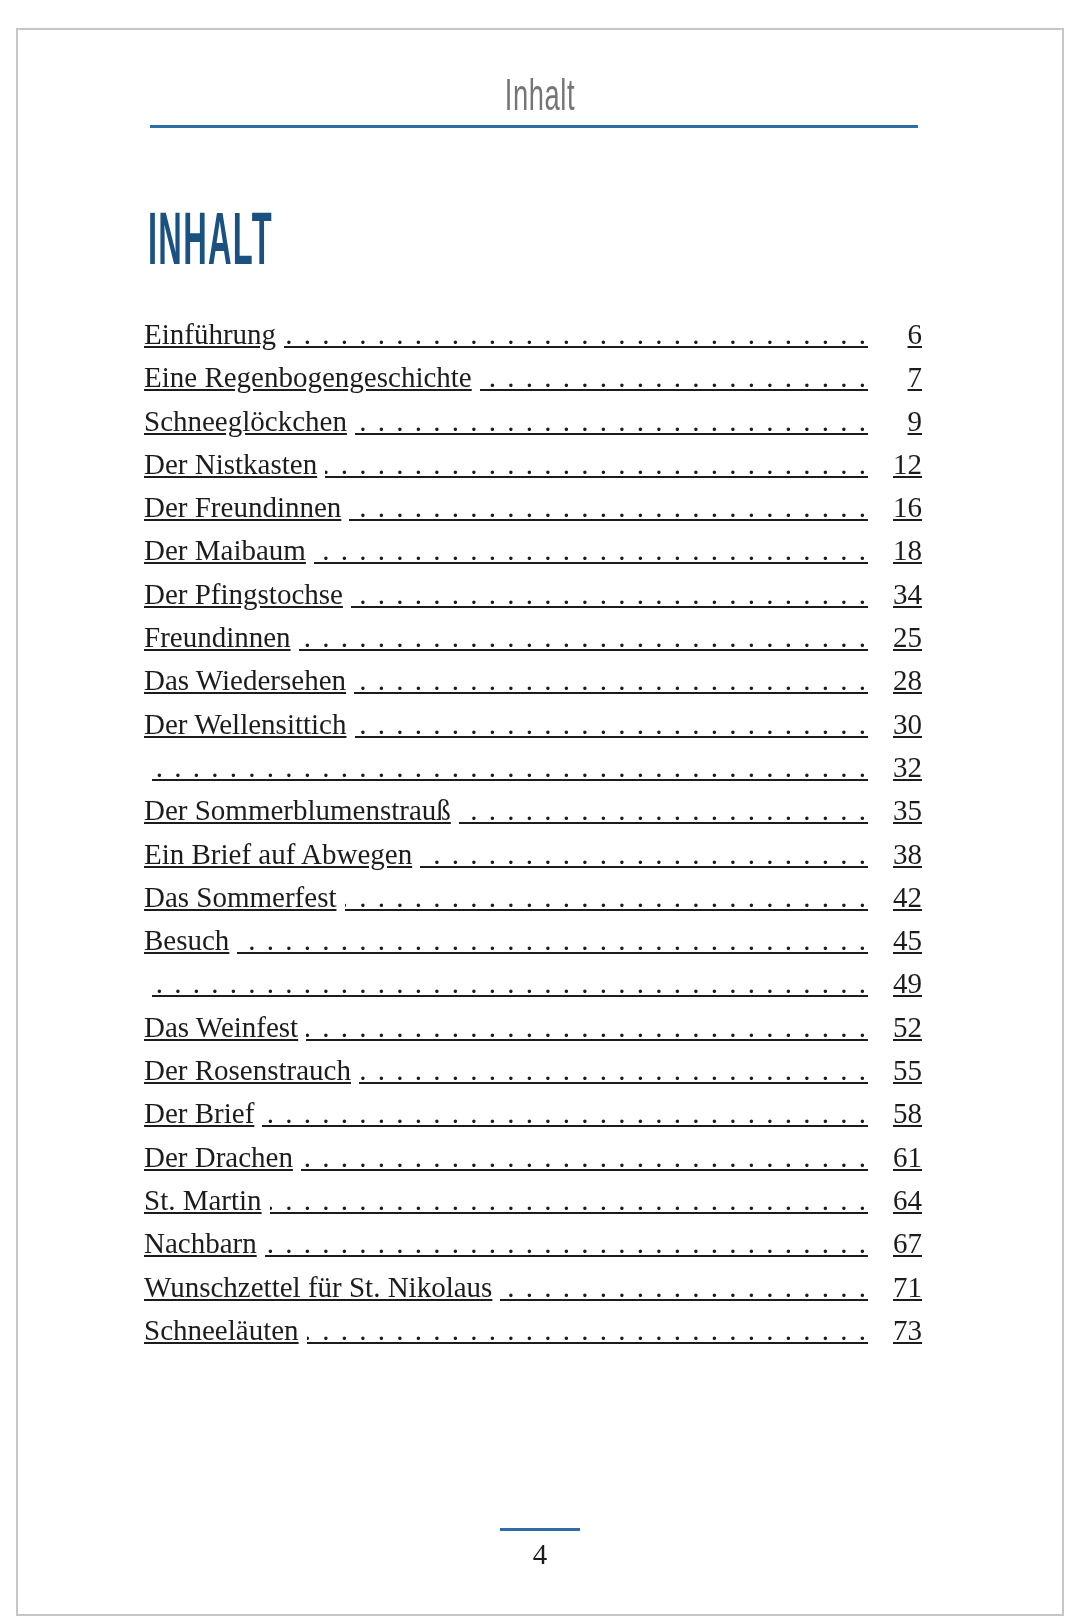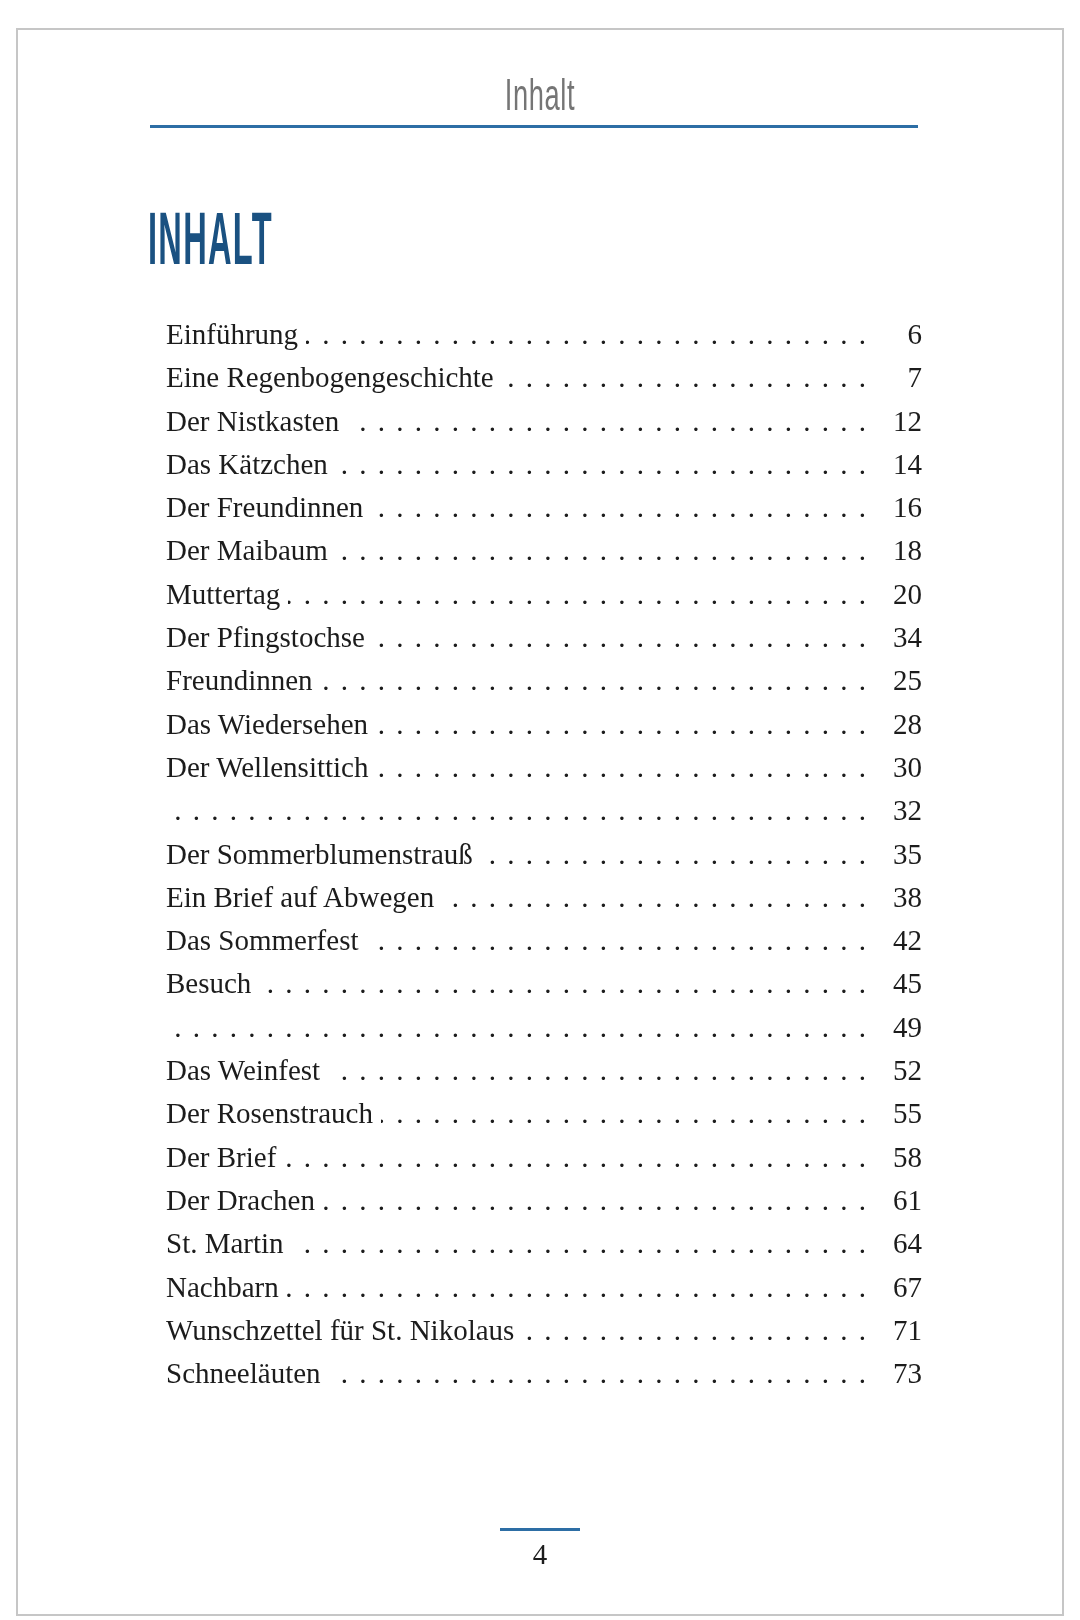--- a/index.html
+++ b/index.html
@@ -42,21 +42,21 @@
     position:absolute; left:148px; top:184px;
     font-family:"Liberation Sans", sans-serif;
     font-size:74px; font-weight:700;
     color:var(--title-blue);
     transform:scaleX(0.44);
     transform-origin:left center;
     letter-spacing:3px;
     white-space:nowrap;
   }
   .toc{
-    position:absolute; left:166px; right:158px; top:301px;
+    position:absolute; left:144px; right:158px; top:301px;text-decoration:underline;
   }
   .toc-row{
     display:flex; align-items:baseline;
     height:43.3px; line-height:43.3px;
     font-size:29px;
   }
   .toc-title{ white-space:nowrap; }
   .toc-leader{
     flex:1 1 auto;
     overflow:hidden;
@@ -107,50 +107,45 @@
         <span class="toc-leader"></span>
         <span class="toc-page">6</span>
       </div>
 
       <div class="toc-row">
         <span class="toc-title">Eine Regenbogengeschichte</span>
         <span class="toc-leader"></span>
         <span class="toc-page">7</span>
       </div>
 
+      <div class="toc-row">
+        <span class="toc-title">Schneeglöckchen</span>
+        <span class="toc-leader"></span>
+        <span class="toc-page">9</span>
+      </div>
 
       <div class="toc-row">
         <span class="toc-title">Der Nistkasten</span>
         <span class="toc-leader"></span>
         <span class="toc-page">12</span>
       </div>
 
-      <div class="toc-row">
-        <span class="toc-title">Das Kätzchen</span>
-        <span class="toc-leader"></span>
-        <span class="toc-page">14</span>
-      </div>
 
       <div class="toc-row">
         <span class="toc-title">Der Freundinnen</span>
         <span class="toc-leader"></span>
         <span class="toc-page">16</span>
       </div>
 
       <div class="toc-row">
         <span class="toc-title">Der Maibaum</span>
         <span class="toc-leader"></span>
         <span class="toc-page">18</span>
       </div>
 
-      <div class="toc-row">
-        <span class="toc-title">Muttertag</span>
-        <span class="toc-leader"></span>
-        <span class="toc-page">20</span>
-      </div>
 
       <div class="toc-row">
         <span class="toc-title">Der Pfingstochse</span>
         <span class="toc-leader"></span>
         <span class="toc-page">34</span>
       </div>
 
       <div class="toc-row">
         <span class="toc-title">Freundinnen</span>
         <span class="toc-leader"></span>

